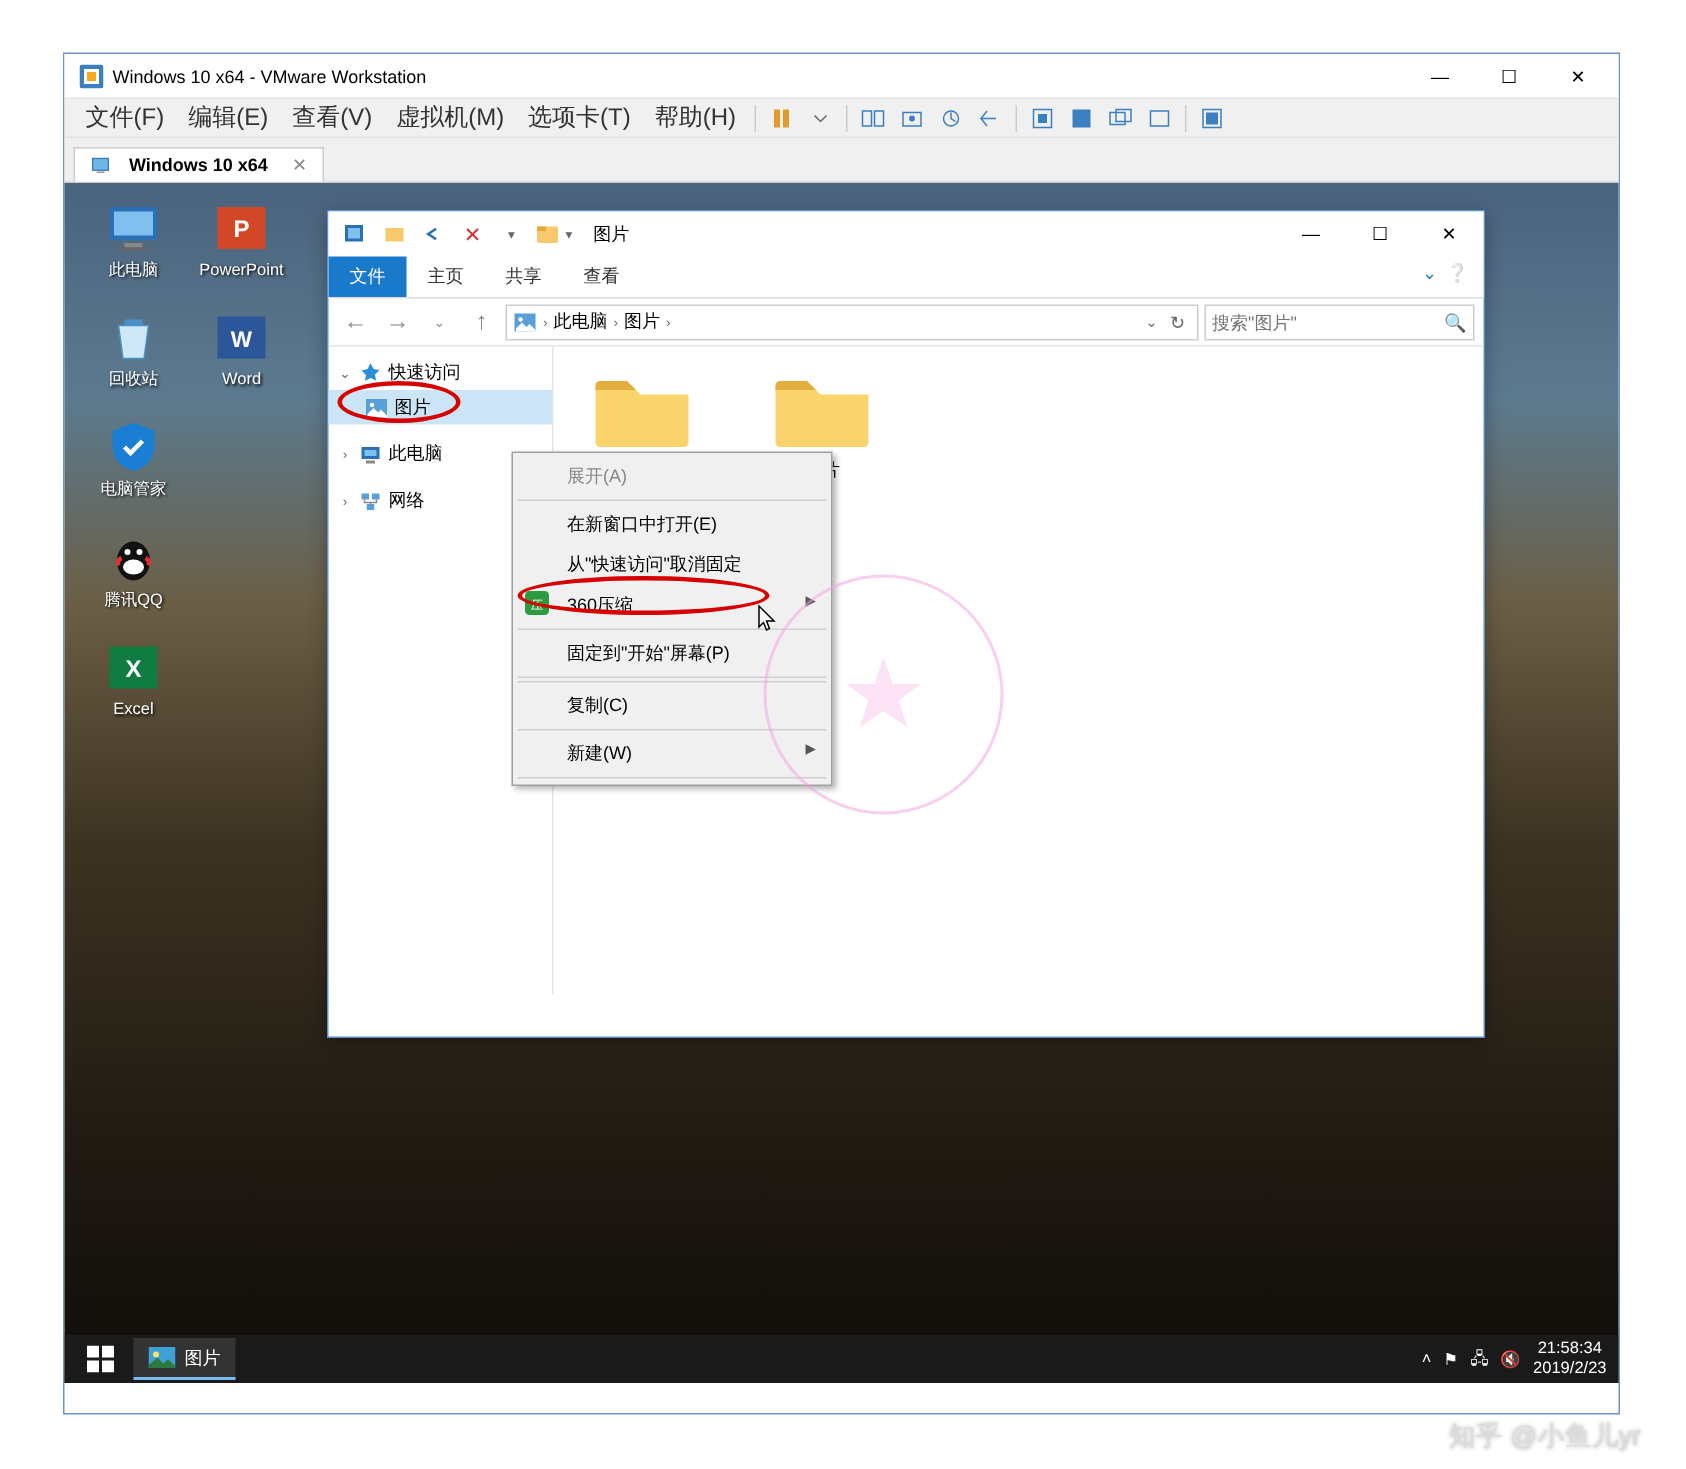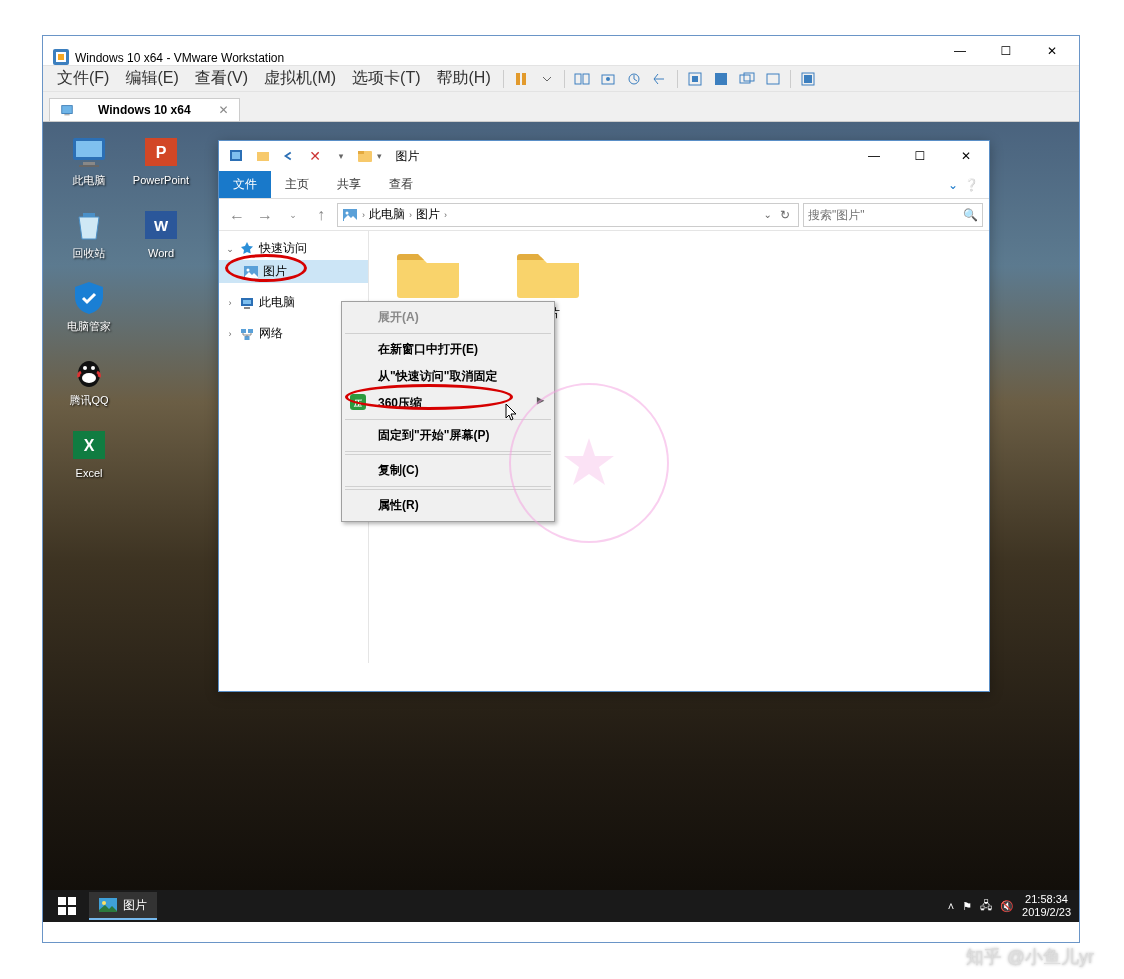--- a/index.html
+++ b/index.html
@@ -1,47 +1,47 @@
 <!DOCTYPE html>
 <html><head>
 <meta charset="utf-8">
 <style>
 * { box-sizing: border-box; margin: 0; padding: 0; font-family: "Microsoft YaHei", "Segoe UI", Tahoma, sans-serif; }
 body { background: #fff; width: 1124px; height: 979px; position: relative; overflow: hidden; }
 .outer-frame { position: absolute; top: 35px; left: 42px; width: 1038px; height: 908px; border: 1px solid #6a95c7; background: #fff; }
-.vm-titlebar { height: 30px; background: #fff; display: flex; align-items: flex-end; padding: 0 4px; border-bottom: 1px solid #e3e3e3; }
+.vm-titlebar { height: 30px; background: #fff; display: flex; align-items: center; padding: 0 4px; border-bottom: 1px solid #e3e3e3; }
 .vm-icon { width: 16px; height: 16px; margin: 0 6px; }
 .vm-title { font-size: 12px; color: #000; flex: 1; }
 .win-btns { display: flex; }
 .win-btn { width: 46px; height: 28px; display: flex; align-items: center; justify-content: center; font-size: 12px; }
 .vm-menubar { height: 26px; display: flex; align-items: center; padding: 0 6px; border-bottom: 1px solid #e3e3e3; background: #f0f0f0; }
 .vm-menu-item { font-size: 16px; padding: 3px 8px; color: #333; }
 .vm-sep { width: 1px; height: 18px; background: #ccc; margin: 0 4px; }
 .vm-tbicon { width: 22px; height: 22px; display: flex; align-items: center; justify-content: center; margin: 0 2px; }
 .vm-tbicon svg { width: 16px; height: 16px; }
 .vm-tabbar { height: 30px; background: #f0f0f0; display: flex; align-items: flex-end; padding-left: 6px; border-bottom: 1px solid #ccc; }
-.vm-tab { background: #fff; border: 1px solid #ccc; border-bottom: none; padding: 4px 10px; font-size: 12px; display: flex; align-items: center; gap: 24px; justify-content: center; }
+.vm-tab { background: #fff; border: 1px solid #ccc; border-bottom: none; padding: 4px 10px; font-size: 12px; display: flex; align-items: center; gap: 12px; justify-content: center; }
 .vm-tab-close { color: #888; font-size: 12px; margin-left: 4px; }
 .vm-content { position: relative; width: 100%; height: 800px; background: linear-gradient(180deg, #4a637e 0%, #5c7a8f 18%, #6b5e45 35%, #3d3322 55%, #201a12 80%, #0f0c08 100%); overflow: hidden; }
 .desktop-icons { position: absolute; top: 10px; left: 10px; display: flex; flex-direction: column; gap: 18px; }
 .desktop-icon { width: 72px; display: flex; flex-direction: column; align-items: center; gap: 2px; text-align: center; }
 .desktop-icon .icon-img { width: 40px; height: 40px; }
 .desktop-icon .label { color: #fff; font-size: 11px; text-shadow: 1px 1px 2px #000; line-height: 1.2; }
 .row2 { position: absolute; left: 82px; top: 10px; display: flex; flex-direction: column; gap: 18px; }
 .taskbar { position: absolute; bottom: 0; left: 0; right: 0; height: 32px; background: #1a1a1a; display: flex; align-items: center; padding: 0 4px; }
 .start-btn { width: 40px; height: 32px; display: flex; align-items: center; justify-content: center; }
 .tb-item { height: 28px; padding: 0 10px; display: flex; align-items: center; gap: 6px; color: #fff; font-size: 12px; border-bottom: 2px solid #76b9ed; background: #333; margin-left: 2px; }
 .tray { margin-left: auto; display: flex; align-items: center; gap: 8px; color: #fff; font-size: 11px; padding-right: 4px; }
 .tray-time { text-align: center; line-height: 1.2; }
 .explorer { position: absolute; top: 18px; left: 175px; width: 772px; height: 552px; background: #fff; border: 1px solid #5a8fc7; box-shadow: 0 3px 12px rgba(0,0,0,0.3); }
 .exp-titlebar { height: 30px; display: flex; align-items: center; background: #fff; }
 .qat { display: flex; align-items: center; padding-left: 6px; gap: 2px; }
 .qat-btn { width: 24px; height: 24px; display: flex; align-items: center; justify-content: center; }
 .exp-title { flex: 1; text-align: left; padding-left: 14px; font-size: 12px; }
-.exp-ribbon { height: 28px; background: #fff; display: flex; align-items: center; border-bottom: 1px solid #ddd; }
+.exp-ribbon { height: 28px; background: #fff; display: flex; align-items: flex-start; border-bottom: 1px solid #ddd; }
 .ribbon-tab { padding: 5px 14px; font-size: 12px; color: #333; }
 .ribbon-tab.file { background: #1979ca; color: #fff; }
 .ribbon-help { margin-left: auto; padding: 4px 10px; color: #1979ca; font-size: 12px; display: flex; align-items: center; gap: 6px; }
 .exp-addr { height: 32px; display: flex; align-items: center; padding: 3px 6px; gap: 4px; border-bottom: 1px solid #e5e5e5; }
 .nav-btn { width: 24px; height: 24px; display: flex; align-items: center; justify-content: center; color: #888; }
 .addr-box { flex: 1; height: 24px; border: 1px solid #ccc; display: flex; align-items: center; padding: 0 4px; font-size: 12px; gap: 4px; }
 .addr-seg { display: flex; align-items: center; gap: 4px; }
 .addr-arrow { font-size: 9px; color: #666; }
 .search-box { width: 180px; height: 24px; border: 1px solid #ccc; display: flex; align-items: center; padding: 0 4px; }
 .search-box input { border: none; outline: none; flex: 1; font-size: 12px; color: #888; background: transparent; }
@@ -50,21 +50,21 @@
 .tree-item { display: flex; align-items: center; gap: 4px; padding: 3px 6px; }
 .tree-item.sel { background: #cce5f6; }
 .tree-item .chev { width: 10px; font-size: 9px; color: #666; text-align: center; }
 .tree-item .ticon { width: 16px; height: 16px; }
 .circle1 { position: absolute; border: 3px solid #d60000; border-radius: 50%; width: 82px; height: 28px; pointer-events: none; }
 .main-pane { flex: 1; padding: 14px; display: flex; gap: 30px; align-items: flex-start; }
 .folder-item { display: flex; flex-direction: column; align-items: center; gap: 4px; width: 90px; }
 .folder-icon { width: 70px; height: 56px; }
 .folder-label { font-size: 12px; }
 .context-menu { position: absolute; top: 160px; left: 122px; width: 214px; background: #f0f0f0; border: 1px solid #a0a0a0; box-shadow: 2px 2px 4px rgba(0,0,0,0.3); font-size: 12px; padding: 2px; }
-.cm-item { padding: 5px 8px 5px 34px; position: relative; font-weight: bold; }
+.cm-item { padding: 5px 8px 5px 34px; position: relative; }
 .cm-item.disabled { color: #888; }
 .cm-item.submenu::after { content: "▶"; position: absolute; right: 8px; font-size: 9px; color: #555; }
 .cm-sep { height: 1px; background: #d0d0d0; margin: 2px 1px; }
 .cm-icon { position: absolute; left: 6px; top: 4px; width: 16px; height: 16px; }
 .circle2 { position: absolute; border: 3px solid #d60000; border-radius: 50%; width: 168px; height: 26px; pointer-events: none; }
 .cursor { position: absolute; top: 262px; left: 286px; width: 14px; height: 18px; }
 .watermark-star { position: absolute; top: 242px; left: 290px; width: 160px; height: 160px; border: 2px solid #f4a0e0; border-radius: 50%; opacity: 0.5; display: flex; align-items: center; justify-content: center; pointer-events: none; }
 .exp-status { height: 24px; border-top: 1px solid #e5e5e5; display: flex; align-items: center; padding: 0 10px; font-size: 11px; color: #555; }
 .exp-status .view-btns { margin-left: auto; display: flex; gap: 2px; }
 .vm-status { height: 22px; background: #f0f0f0; border-top: 1px solid #ccc; font-size: 12px; padding: 3px 8px; color: #333; }
@@ -368,22 +368,22 @@
           <div class="cm-item submenu"><svg class="cm-icon" viewBox="0 0 16 16">
               <rect width="16" height="16" rx="3" fill="#2c9a3e"></rect>
               <text x="8" y="12" fill="#fff" font-size="8" text-anchor="middle">压</text>
             </svg>360压缩</div>
           <div class="cm-sep"></div>
           <div class="cm-item">固定到"开始"屏幕(P)</div>
           <div class="cm-sep"></div>
           <div class="cm-sep"></div>
           <div class="cm-item">复制(C)</div>
           <div class="cm-sep"></div>
-          <div class="cm-sep"></div>
-          <div class="cm-item">属性(R)</div>
+          <div class="cm-item submenu">新建(W)</div>
+          <div class="cm-sep"></div>
         </div>
       <div class="circle2" style="top:243px;left:126px;"></div>
       <svg class="cursor" viewBox="0 0 14 18">
           <path d="M1 1l0 14 3-3 2 5 2-1-2-5h5z" fill="#fff" stroke="#000"></path>
         </svg>
       <div class="watermark-star">
         <svg width="60" height="60" viewBox="0 0 60 60">
             <path d="M30 5l6 18h19l-15 11 6 18-16-11-16 11 6-18L5 23h19z" fill="#f4a0e0" opacity="0.6"></path>
           </svg>
       </div>

